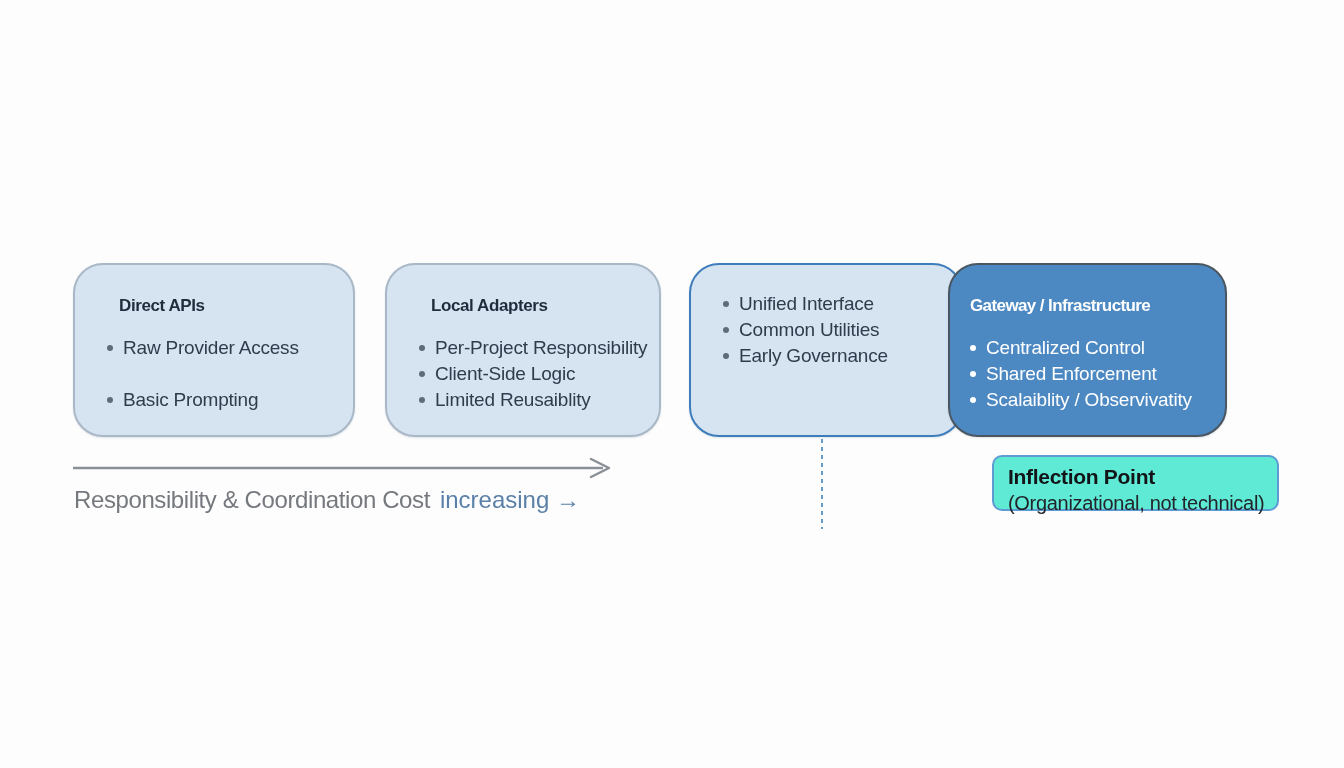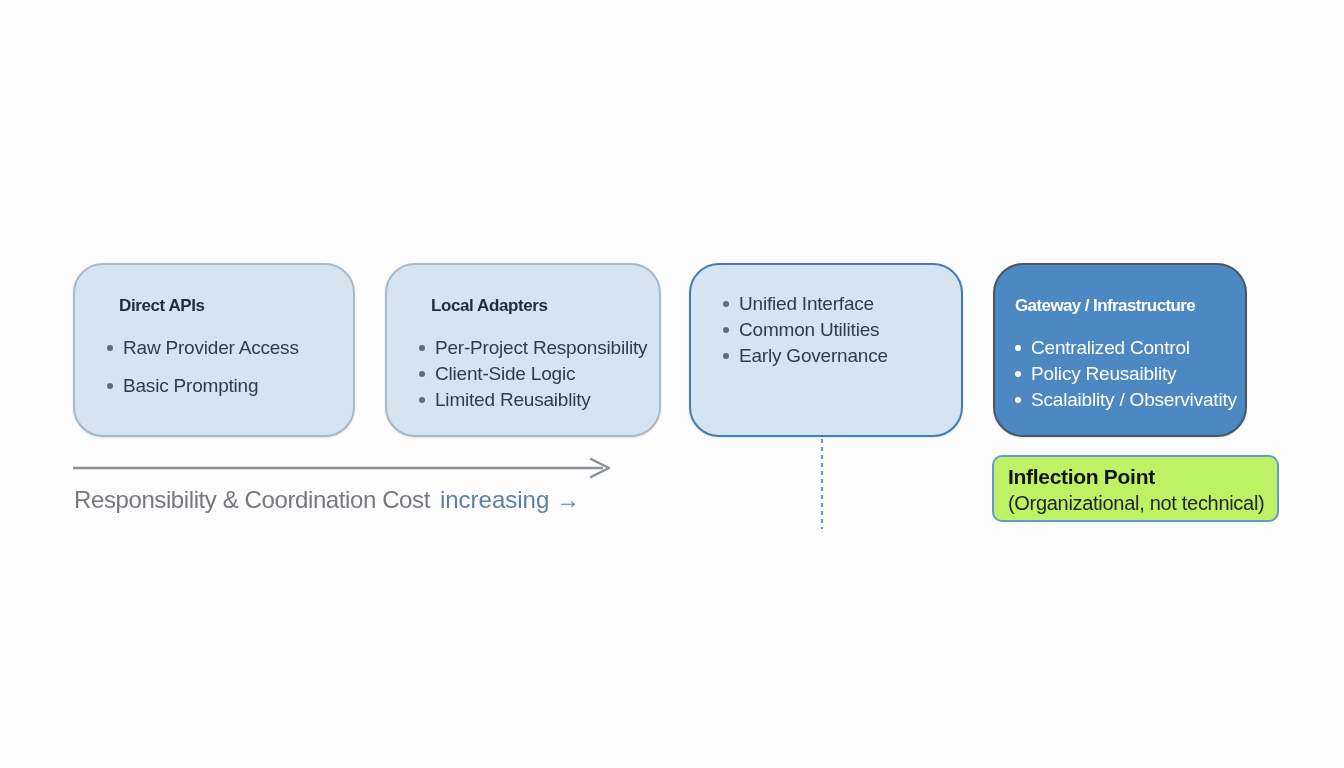--- a/index.html
+++ b/index.html
@@ -58,28 +58,28 @@
   }
   .card li::before{
     content:"";
     flex:0 0 auto;
     width:6px;height:6px;
     border-radius:50%;
     background:var(--dot-color);
     margin-right:10px;
   }
   .card-1{left:73px;width:282px;}
-  .card-1 li:first-child{margin-bottom:12px;}
+  .card-1 li:first-child{margin-bottom:26px;}
   .card-2{left:385px;width:276px;}
   .card-3{
     left:689px;width:274px;
     border-color:var(--card-border-accent);
   }
   .card-4{
-    left:993px;width:254px;
+    left:948px;width:279px;
     background:var(--card-dark-fill);
     border-color:var(--card-dark-border);
     padding-left:20px;
   }
   .card-4 h3{color:#ffffff;margin-left:0;letter-spacing:-0.6px;}
   .card-4 li{color:#ffffff;}
   .card-4 li::before{background:#ffffff;}
 
   .cost-arrow{
     position:absolute;
@@ -110,22 +110,22 @@
     width:2px;height:90px;
     background:repeating-linear-gradient(
       to bottom,
       var(--dashed-color) 0 4px,
       transparent 4px 8px
     );
   }
   .inflection{
     position:absolute;
     left:992px;top:455px;
-    width:287px;height:67px;
-    background:#bef264;
+    width:287px;height:56px;
+    background:#5eead4;
     border:2px solid var(--inflection-border);
     border-radius:10px;
     padding:6px 14px;
   }
   .inflection .title{
     font-size:21px;
     font-weight:bold;
     letter-spacing:-0.3px;
     line-height:27px;
     color:#121417;
@@ -185,21 +185,21 @@
     </ul>
   </div>
 
   <div class="card card-4">
     <h3>Gateway / Infrastructure</h3>
     <ul>
       <li>
           <span>Centralized Control</span>
         </li>
       <li>
-          <span>Policy Reusaiblity</span>
+          <span>Shared Enforcement</span>
         </li>
       <li>
           <span>Scalaiblity / Observivatity</span>
         </li>
     </ul>
   </div>
 
   <svg class="cost-arrow" viewBox="0 0 540 28" xmlns="http://www.w3.org/2000/svg">
     <line x1="0" y1="14" x2="530" y2="14" stroke="#8a9097" stroke-width="2.5"></line>
     <path d="M518 5 L536 14 L518 23" fill="none" stroke="#8a9097" stroke-width="2.5" stroke-linecap="round" stroke-linejoin="round"></path>

